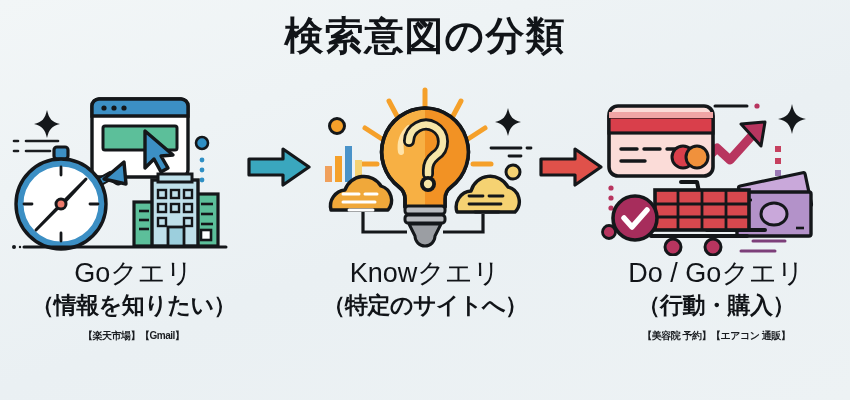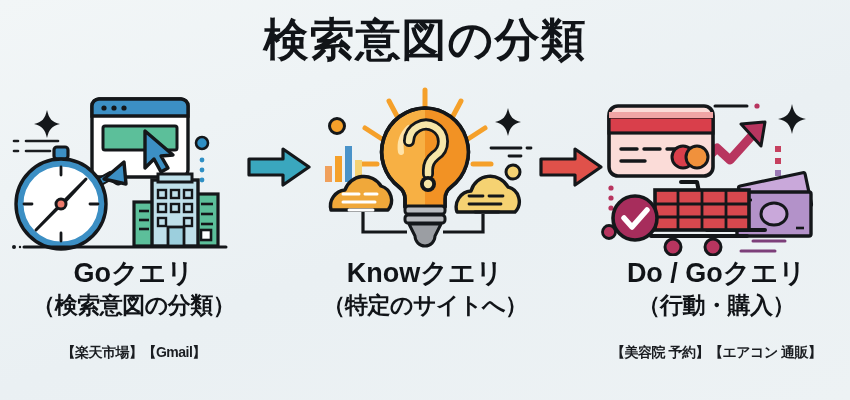--- a/index.html
+++ b/index.html
@@ -24,21 +24,21 @@
     overflow: hidden;
   }
 
   
   .title {
     position: absolute;
     top: 14px;
     left: 0;
     width: 850px;
     text-align: center;
-    font-size: 45px;
+    font-size: 39px;
     font-weight: bold;
     letter-spacing: 1px;
     color: #111418;
     line-height: 1.15;
     white-space: nowrap;
   }
 
   
   .columns {
     position: absolute;
@@ -70,43 +70,43 @@
   .art svg { display: block; width: 100%; height: 100%; }
 
   .labels {
     width: 100%;
     text-align: center;
     margin-top: 2px;
   }
 
   .label-main {
     font-size: 27px;
-    font-weight: bold;
+    font-weight: normal;
     color: #111418;
     line-height: 1.18;
     white-space: nowrap;
     letter-spacing: 0px;
   }
 
   .label-sub {
     font-size: 23px;
     font-weight: bold;
     color: #111418;
     line-height: 1.25;
     white-space: nowrap;
     margin-top: 1px;
     letter-spacing: -0.5px;
   }
 
   .label-examples {
-    font-size: 14px;
+    font-size: 10px;
     font-weight: bold;
     color: #1a1d21;
     line-height: 1.3;
-    margin-top: 23px;
+    margin-top: 9px;
     white-space: nowrap;
     letter-spacing: -0.5px;
   }
 
   
   .arrow-slot {
     width: 24px;
     height: 300px;
     position: relative;
     flex: 0 0 auto;
@@ -222,21 +222,21 @@
             <line x1="18" y1="163" x2="220" y2="163"></line>
           </g>
           <g fill="#14171a">
             <circle cx="8" cy="163" r="2"></circle>
             <circle cx="14" cy="163" r="1.2"></circle>
           </g>
         </svg>
       </div>
       <div class="labels">
         <div class="label-main">Goクエリ</div>
-        <div class="label-sub">（検索意図の分類）</div>
+        <div class="label-sub">（情報を知りたい）</div>
         <div class="label-examples">【楽天市場】【Gmail】</div>
       </div>
     </div>
 
     <div class="arrow-slot">
       <svg viewBox="0 0 68 46" xmlns="http://www.w3.org/2000/svg">
         <path d="M4 15 L38 15 L38 5 L64 23 L38 41 L38 31 L4 31 Z" fill="#3aa7be" stroke="#14171a" stroke-width="3.2" stroke-linejoin="round"></path>
       </svg>
     </div>
 

